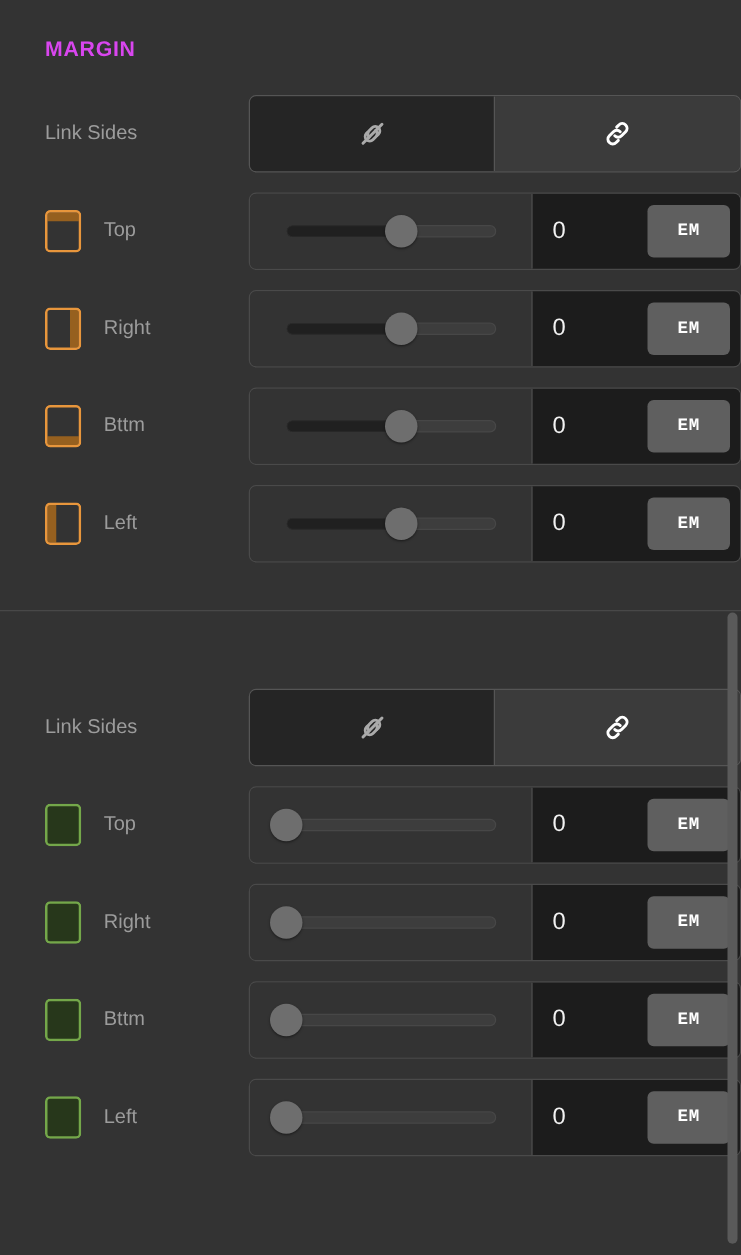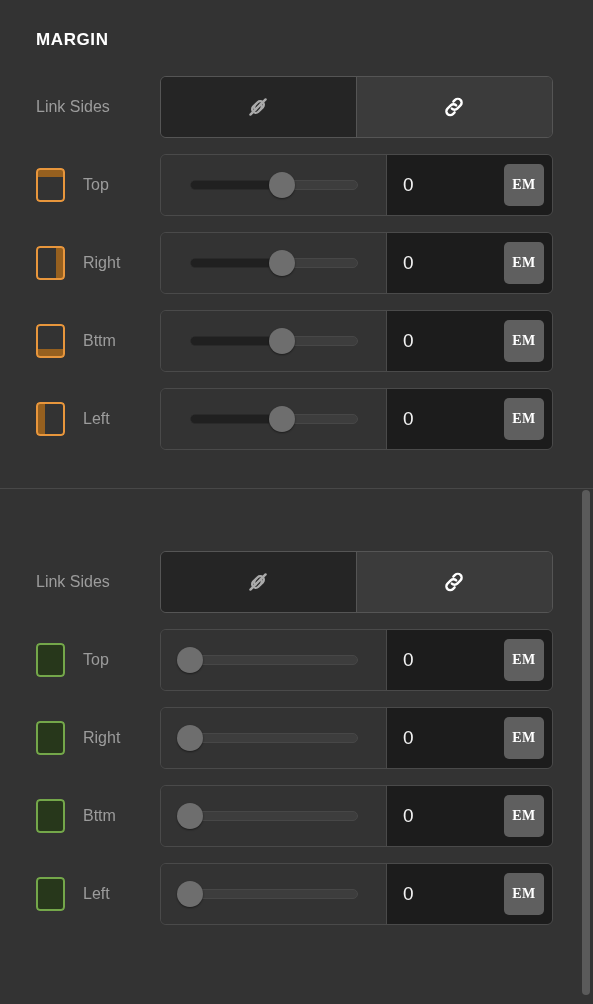--- a/index.html
+++ b/index.html
@@ -17,38 +17,37 @@
     width: 593px;
     height: 1004px;
     background: #333333;
   }
 
   
   .section { position: relative; width: 593px; }
   .section-title {
     font-size: 17px;
     font-weight: bold;
-    color: #ffffff;
+    color: #d946ef;
     letter-spacing: 0.6px;
     padding-left: 36px;
   }
 
   .section-divider {
     width: 593px;
     height: 1px;
     background: #484848;
   }
 
   
   .row {
     display: flex;
     align-items: center;
     height: 78px;
     padding-left: 36px;
-    padding-right: 40px;
     justify-content: space-between;
   }
 
   .row-label {
     font-size: 16px;
     color: #9c9c9c;
     flex: 0 0 auto;
     white-space: nowrap;
   }
 
@@ -186,24 +185,24 @@
     width: 70px;
     font-family: "Liberation Sans", sans-serif;
   }
   .unit-btn {
     background: #5f5f5f;
     color: #ffffff;
     font-size: 14px;
     font-weight: bold;
     border: none;
     border-radius: 5px;
-    width: 40px;
+    width: 66px;
     height: 42px;
     cursor: pointer;
-    font-family: Liberation Serif, serif;
+    font-family: Liberation Mono, monospace;
     letter-spacing: 0.5px;
   }
 
   
   .scrollbar-track {
     position: absolute;
     top: 0;
     right: 0;
     width: 14px;
     height: 1004px;

